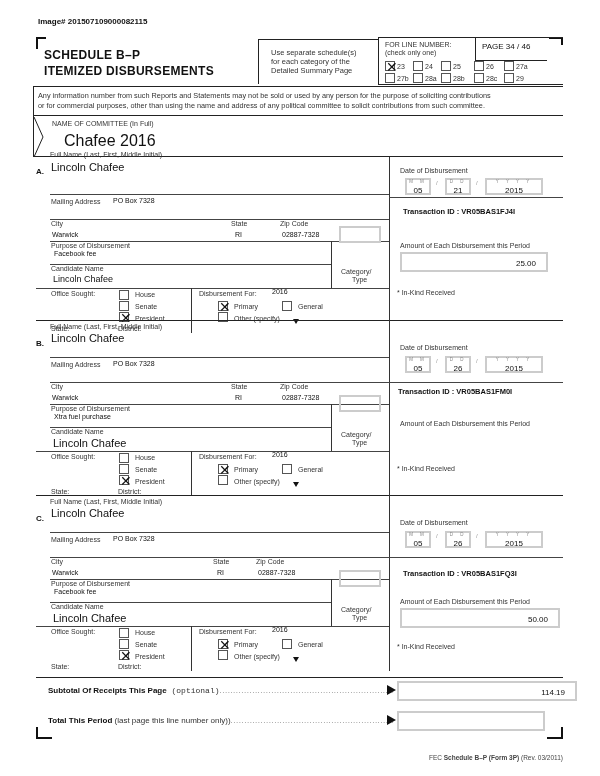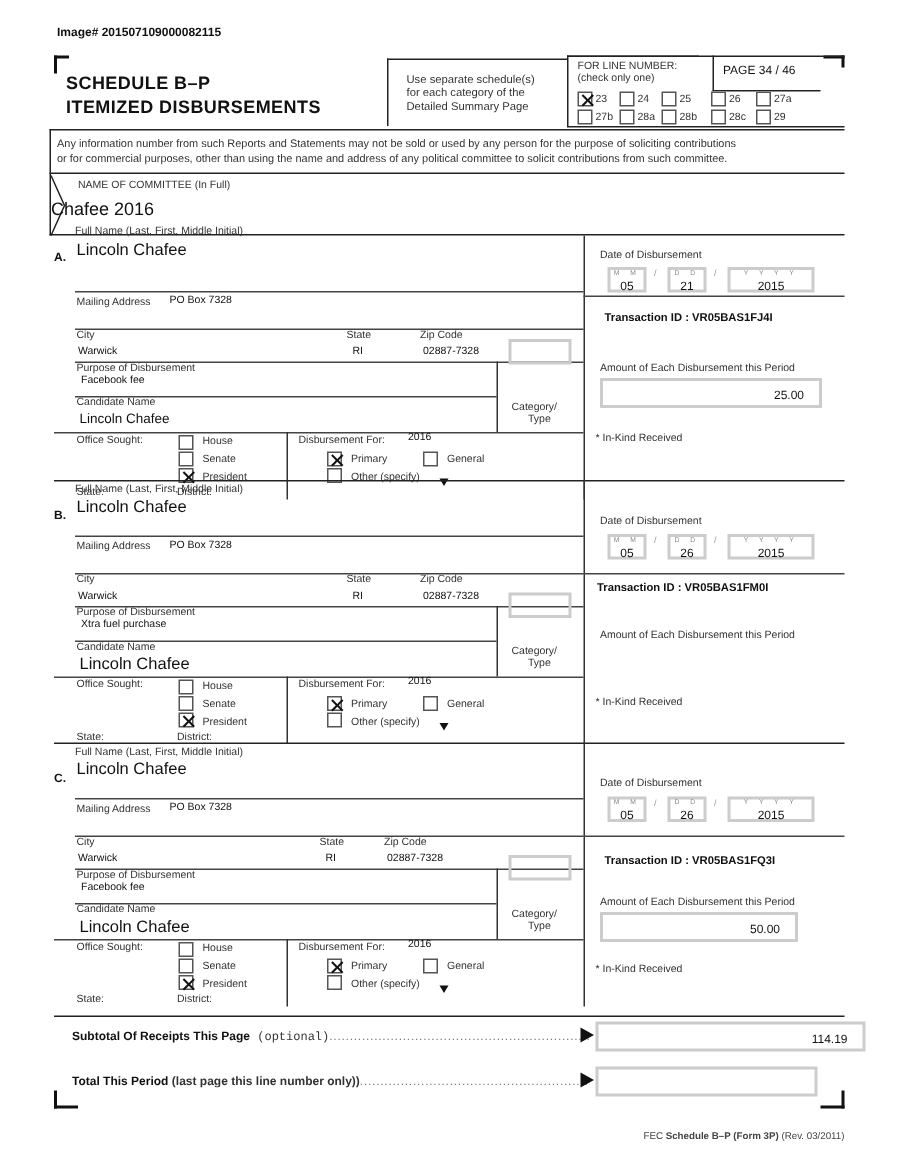--- a/index.html
+++ b/index.html
@@ -12,21 +12,21 @@
   .title2 { left: 44px; top: 64px; font-size: 12px; font-weight: bold; letter-spacing: 0.3px; }
   .usesep { left: 258px; top: 39px; width: 120px; height: 45px; border-left: 1px solid #222; border-top: 1px solid #222; font-size: 7.5px; color: #333; padding: 8px 0 0 12px; line-height: 9px; }
   .line-box { left: 378px; top: 37px; width: 88px; height: 47px; border-left: 1px solid #222; border-top: 1px solid #222; font-size: 7px; color: #333; padding: 3px 0 0 6px; line-height: 8px; }
   .page-box { left: 475px; top: 37px; width: 72px; height: 24px; border-left: 1px solid #222; border-bottom: 1px solid #222; font-size: 8px; padding: 5px 0 0 6px; }
   .top-rule { left: 378px; top: 37px; width: 185px; border-top: 1px solid #222; }
   .cb { position: absolute; width: 10px; height: 10px; border: 1px solid #555; background: #fff; font-size: 10px; line-height: 9px; text-align: center; }
   .cb-label { position: absolute; font-size: 7px; color: #333; }
   .disclaimer { left: 33px; top: 86px; width: 530px; height: 29px; border-top: 1.5px solid #222; border-left: 1px solid #222; font-size: 7.3px; color: #333; padding: 4px 0 0 4px; line-height: 10px; }
   .committee { left: 33px; top: 115px; width: 530px; height: 42px; border-top: 1.5px solid #222; border-bottom: 1.5px solid #222; border-left: 1px solid #222; }
   .committee .lbl { position: absolute; left: 18px; top: 4px; font-size: 7px; color: #333; }
-  .committee .val { position: absolute; left: 0; top: 16px; font-size: 12px; }
+  .committee .val { position: absolute; left: 30px; top: 16px; font-size: 16px; }
   .lbl { font-size: 7px; color: #333; }
   .section { position: absolute; left: 0; width: 600px; }
   .hline { position: absolute; border-top: 1px solid #444; }
   .vline { position: absolute; border-left: 1px solid #333; }
   .date-box { position: absolute; border: 2px solid #ccc; height: 17px; font-size: 8px; text-align: center; padding-top: 6px; }
   .date-box .sub { position: absolute; top: -1px; left: 0; right: 0; font-size: 4.5px; color: #888; letter-spacing: 3px; }
   .amount-box { position: absolute; border: 2px solid #ccc; height: 20px; font-size: 8px; text-align: right; padding: 5px 10px 0 0; }
   .cat-box { position: absolute; border: 2px solid #ccc; width: 42px; height: 17px; }
   .xbox { font-size: 14px; font-weight: 300; line-height: 11px; }
   .arrow { position: absolute; width: 0; height: 0; border-top: 5px solid transparent; border-bottom: 5px solid transparent; border-left: 9px solid #111; }
@@ -258,33 +258,33 @@
       <div class="abs" style="left:293px;top:162px;width:0;height:0;border-left:3px solid transparent;border-right:3px solid transparent;border-top:5px solid #111;"></div>
       <div class="abs" style="left:400px;top:24px;font-size:7px;color:#333;">Date of Disbursement</div>
       <div class="date-box" style="left:405px;top:36px;width:26px;"><div class="sub">M M</div><span>05</span></div>
       <div class="abs" style="left:436px;top:38px;font-size:6px;color:#999;">/</div>
       <div class="date-box" style="left:445px;top:36px;width:26px;"><div class="sub">D D</div><span>26</span></div>
       <div class="abs" style="left:476px;top:38px;font-size:6px;color:#999;">/</div>
       <div class="date-box" style="left:485px;top:36px;width:58px;"><div class="sub">Y Y Y Y</div><span>2015</span></div>
       <div class="hline" style="left:389px;top:62px;width:174px;"></div>
       <div class="abs" style="left:403px;top:74px;font-size:7.5px;font-weight:bold;">Transaction ID : VR05BAS1FQ3I</div>
       <div class="abs" style="left: 400px; top: 103px; font-size: 7px; color: rgb(51, 51, 51);">Amount of Each Disbursement this Period</div>
-      <div class="amount-box" style="left: 400px; top: 113px; width: 132px;">50.00</div>
+      <div class="amount-box" style="left: 400px; top: 113px; width: 160px;">50.00</div>
       <div class="abs" style="left: 397px; top: 148px; font-size: 7px; color: rgb(51, 51, 51);">* In-Kind Received</div>
     </div>
   </div>
 
 <div class="abs" style="left:36px;top:677px;width:527px;border-top:1.5px solid #222;"></div>
 <div class="abs" style="left:48px;top:686px;font-size:8px;width:345px;white-space:nowrap;overflow:hidden;">
   <b>Subtotal Of Receipts This Page</b><span style="color:#333;font-family:Liberation Mono, monospace;"> (optional)</span><span style="color:#777;letter-spacing:0.5px;">..................................................................................................................................</span>
 </div>
 <div class="arrow" style="left:387px;top:685px;"></div>
 <div class="amount-box" style="left:397px;top:681px;width:180px;">114.19</div>
 
 <div class="abs" style="left:48px;top:716px;font-size:8px;width:345px;white-space:nowrap;overflow:hidden;">
-  <b>Total This Period</b><span style="color:#333;font-weight:bold;"> (last page this line number only))</span><span style="color:#777;letter-spacing:0.5px;">..................................................................................................................................</span>
+  <b>Total This Period</b><span style="color:#333;"> (last page this line number only))</span><span style="color:#777;letter-spacing:0.5px;">..................................................................................................................................</span>
 </div>
 <div class="arrow" style="left:387px;top:715px;"></div>
 <div class="amount-box" style="left:397px;top:711px;width:148px;"></div>
 
 <div class="abs footer">
   <span>FEC </span><b>Schedule B–P (Form 3P)</b><span> (Rev. 03/2011)</span>
 </div>
 
 </body></html>

